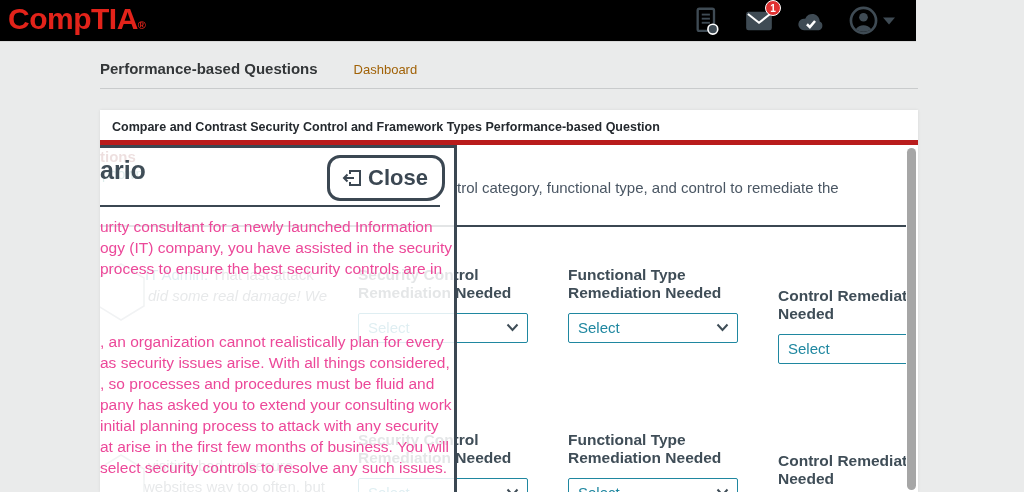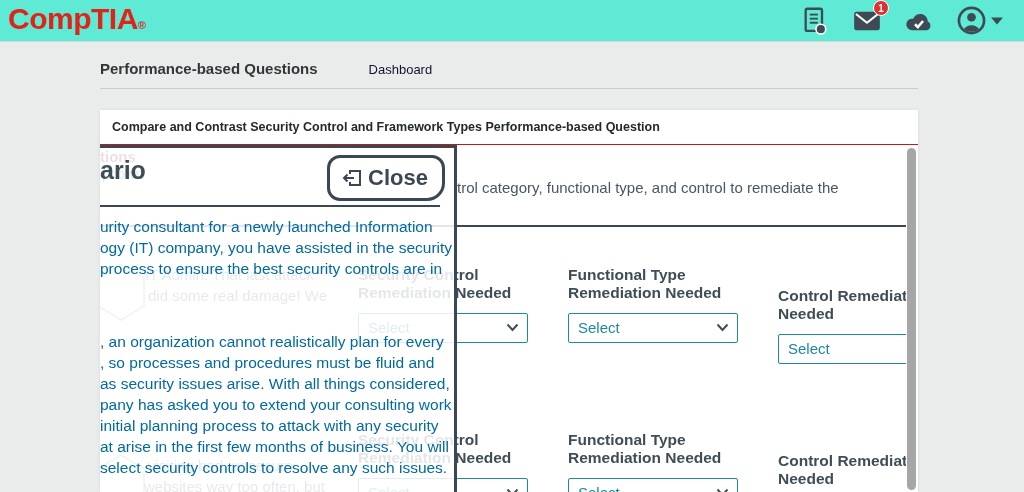--- a/index.html
+++ b/index.html
@@ -3,40 +3,40 @@
 <meta charset="utf-8">
 <style>
   html,body{margin:0;padding:0;}
   body{
     width:1024px;height:492px;position:relative;overflow:hidden;
     background:#eaebeb;
     font-family:"Liberation Sans", sans-serif;
     -webkit-font-smoothing:antialiased;
   }
   
-  .topbar{position:absolute;left:0;top:0;width:1024px;height:41px;background:#5eead4;border-bottom:1px solid #d9d9d9;}
+  .topbar{position:absolute;left:0;top:0;width:916px;height:41px;background:#000000;border-bottom:1px solid #d9d9d9;}
   .logo{position:absolute;left:8px;top:2px;font-size:30px;font-weight:bold;color:#e2231a;letter-spacing:-0.5px;cursor:pointer;}
   .logo .reg{font-size:11px;vertical-align:baseline;}
   .top-icons{position:absolute;right:20px;top:0;height:41px;display:flex;align-items:center;gap:22px;}
   .ticon{position:relative;width:30px;height:30px;display:flex;align-items:center;justify-content:center;cursor:pointer;}
   .ticon svg{display:block;}
   .badge{
     position:absolute;top:-6px;right:-7px;min-width:16px;height:16px;border-radius:9px;
     background:#e03131;color:#fff;font-size:10px;font-weight:bold;line-height:16px;text-align:center;
     border:1px solid #fff;box-sizing:border-box;padding:0 3px;
   }
   .account{width:48px;}
   
-  .page-head{position:absolute;left:100px;top:60px;display:flex;align-items:baseline;gap:51px;}
+  .page-head{position:absolute;left:100px;top:60px;display:flex;align-items:baseline;gap:36px;}
   .ph-title{font-size:15px;font-weight:bold;color:#333638;}
-  .ph-dash{font-size:13px;color:#0f172a;cursor:pointer;text-decoration:none;}
+  .ph-dash{font-size:13px;color:#a16207;cursor:pointer;text-decoration:none;}
   .head-rule{position:absolute;left:100px;top:88px;width:818px;height:1px;background:#c9cbcc;}
   
   .card{position:absolute;left:100px;top:110px;width:818px;height:382px;background:#ffffff;box-shadow:0 0 3px rgba(0,0,0,0.08);}
-  .card-header{position:absolute;left:0;top:0;width:100%;height:35px;border-bottom:1px solid #b91c1c;box-sizing:border-box;}
+  .card-header{position:absolute;left:0;top:0;width:100%;height:35px;border-bottom:5px solid #b91c1c;box-sizing:border-box;}
   .card-title{display:block;padding:0 12px;font-size:12.5px;font-weight:bold;color:#24292e;line-height:34px;white-space:nowrap;}
   .card-body{position:absolute;left:0;top:35px;right:0;bottom:0;overflow:hidden;}
   .content{position:absolute;left:0;top:0;width:806px;height:100%;overflow:hidden;}
   
   .fr{position:absolute;white-space:nowrap;}
   .fr-tions{left:0;top:3px;font-size:15px;font-weight:bold;color:#7f1d1d;}
   .fr-pdown{left:2px;top:21px;font-size:14px;color:#0f766e;}
   .hex{position:absolute;}
   .chat-line{position:absolute;font-size:15px;color:#55616b;white-space:nowrap;}
   .chat-speaker{color:#1f87a0;}
@@ -64,21 +64,21 @@
     z-index:10;
   }
   .m-title{position:absolute;left:84px;top:8px;font-size:25px;font-weight:bold;color:#3f4d57;}
   .m-rule{position:absolute;left:0;right:14px;top:57px;height:2px;background:#3b4752;}
   .m-close{
     position:absolute;right:9px;top:7px;height:46px;padding:0 14px 0 10px;
     display:flex;align-items:center;gap:4px;
     background:#ffffff;border:3px solid #3b4752;border-radius:13px 13px 18px 13px;
     font-family:"Liberation Sans", sans-serif;font-size:22px;font-weight:600;color:#3b4752;cursor:pointer;
   }
-  .m-body{position:absolute;left:84px;top:68px;right:6px;font-size:15.5px;color:#0369a1;}
+  .m-body{position:absolute;left:84px;top:68px;right:6px;font-size:15.5px;color:#ec4899;}
   .m-body .ln{height:21px;line-height:21px;white-space:nowrap;}
   .m-p2{margin-top:52px;}
 </style>
 </head>
 <body>
 
 <div class="topbar">
   <div class="logo"><span>CompTIA</span><span class="reg">®</span></div>
   <div class="top-icons">
     <div class="ticon">
@@ -129,21 +129,21 @@
   <div class="card-body">
     <div class="content">
 
       <div class="fr fr-tions">tions</div>
       <div class="fr fr-pdown">pdown</div>
 
       <svg class="hex" style="left:-4px;top:117px;" width="50" height="60" viewBox="0 0 50 60">
         <polygon points="25,2 48,16 48,44 25,58 2,44 2,16" fill="none" stroke="#9aa6ad" stroke-width="1.5"></polygon>
       </svg>
       <div class="chat-line" style="left:45px;top:121px;"><span class="chat-speaker">IT Admin:</span><span> That last attack</span></div>
-      <div class="chat-line" style="left:48px;top:142px;">did some real damage! We</div>
+      <div class="chat-line" style="left:48px;top:142px;font-style:italic;">did some real damage! We</div>
 
       <div class="instr-text">trol category, functional type, and control to remediate the</div>
       <div class="instr-rule"></div>
 
       <div class="col-head c1 hr1">
         <div>Security Control</div>
           <div>Remediation Needed</div>
       </div>
       <div class="col-head c2 hr1">
         <div>Functional Type</div>
@@ -220,22 +220,22 @@
       <div class="m-title">ario</div>
       <div class="m-rule"></div>
       <div class="m-body">
         <div class="m-p1">
           <div class="ln">urity consultant for a newly launched Information</div>
           <div class="ln">ogy (IT) company, you have assisted in the security</div>
           <div class="ln">process to ensure the best security controls are in</div>
         </div>
         <div class="m-p2">
           <div class="ln">, an organization cannot realistically plan for every</div>
+          <div class="ln">as security issues arise. With all things considered,</div>
           <div class="ln">, so processes and procedures must be fluid and</div>
-          <div class="ln">as security issues arise. With all things considered,</div>
           <div class="ln">pany has asked you to extend your consulting work</div>
           <div class="ln">initial planning process to attack with any security</div>
           <div class="ln">at arise in the first few months of business. You will</div>
           <div class="ln">select security controls to resolve any such issues.</div>
         </div>
       </div>
     </div>
   </div>
 </div>
 

